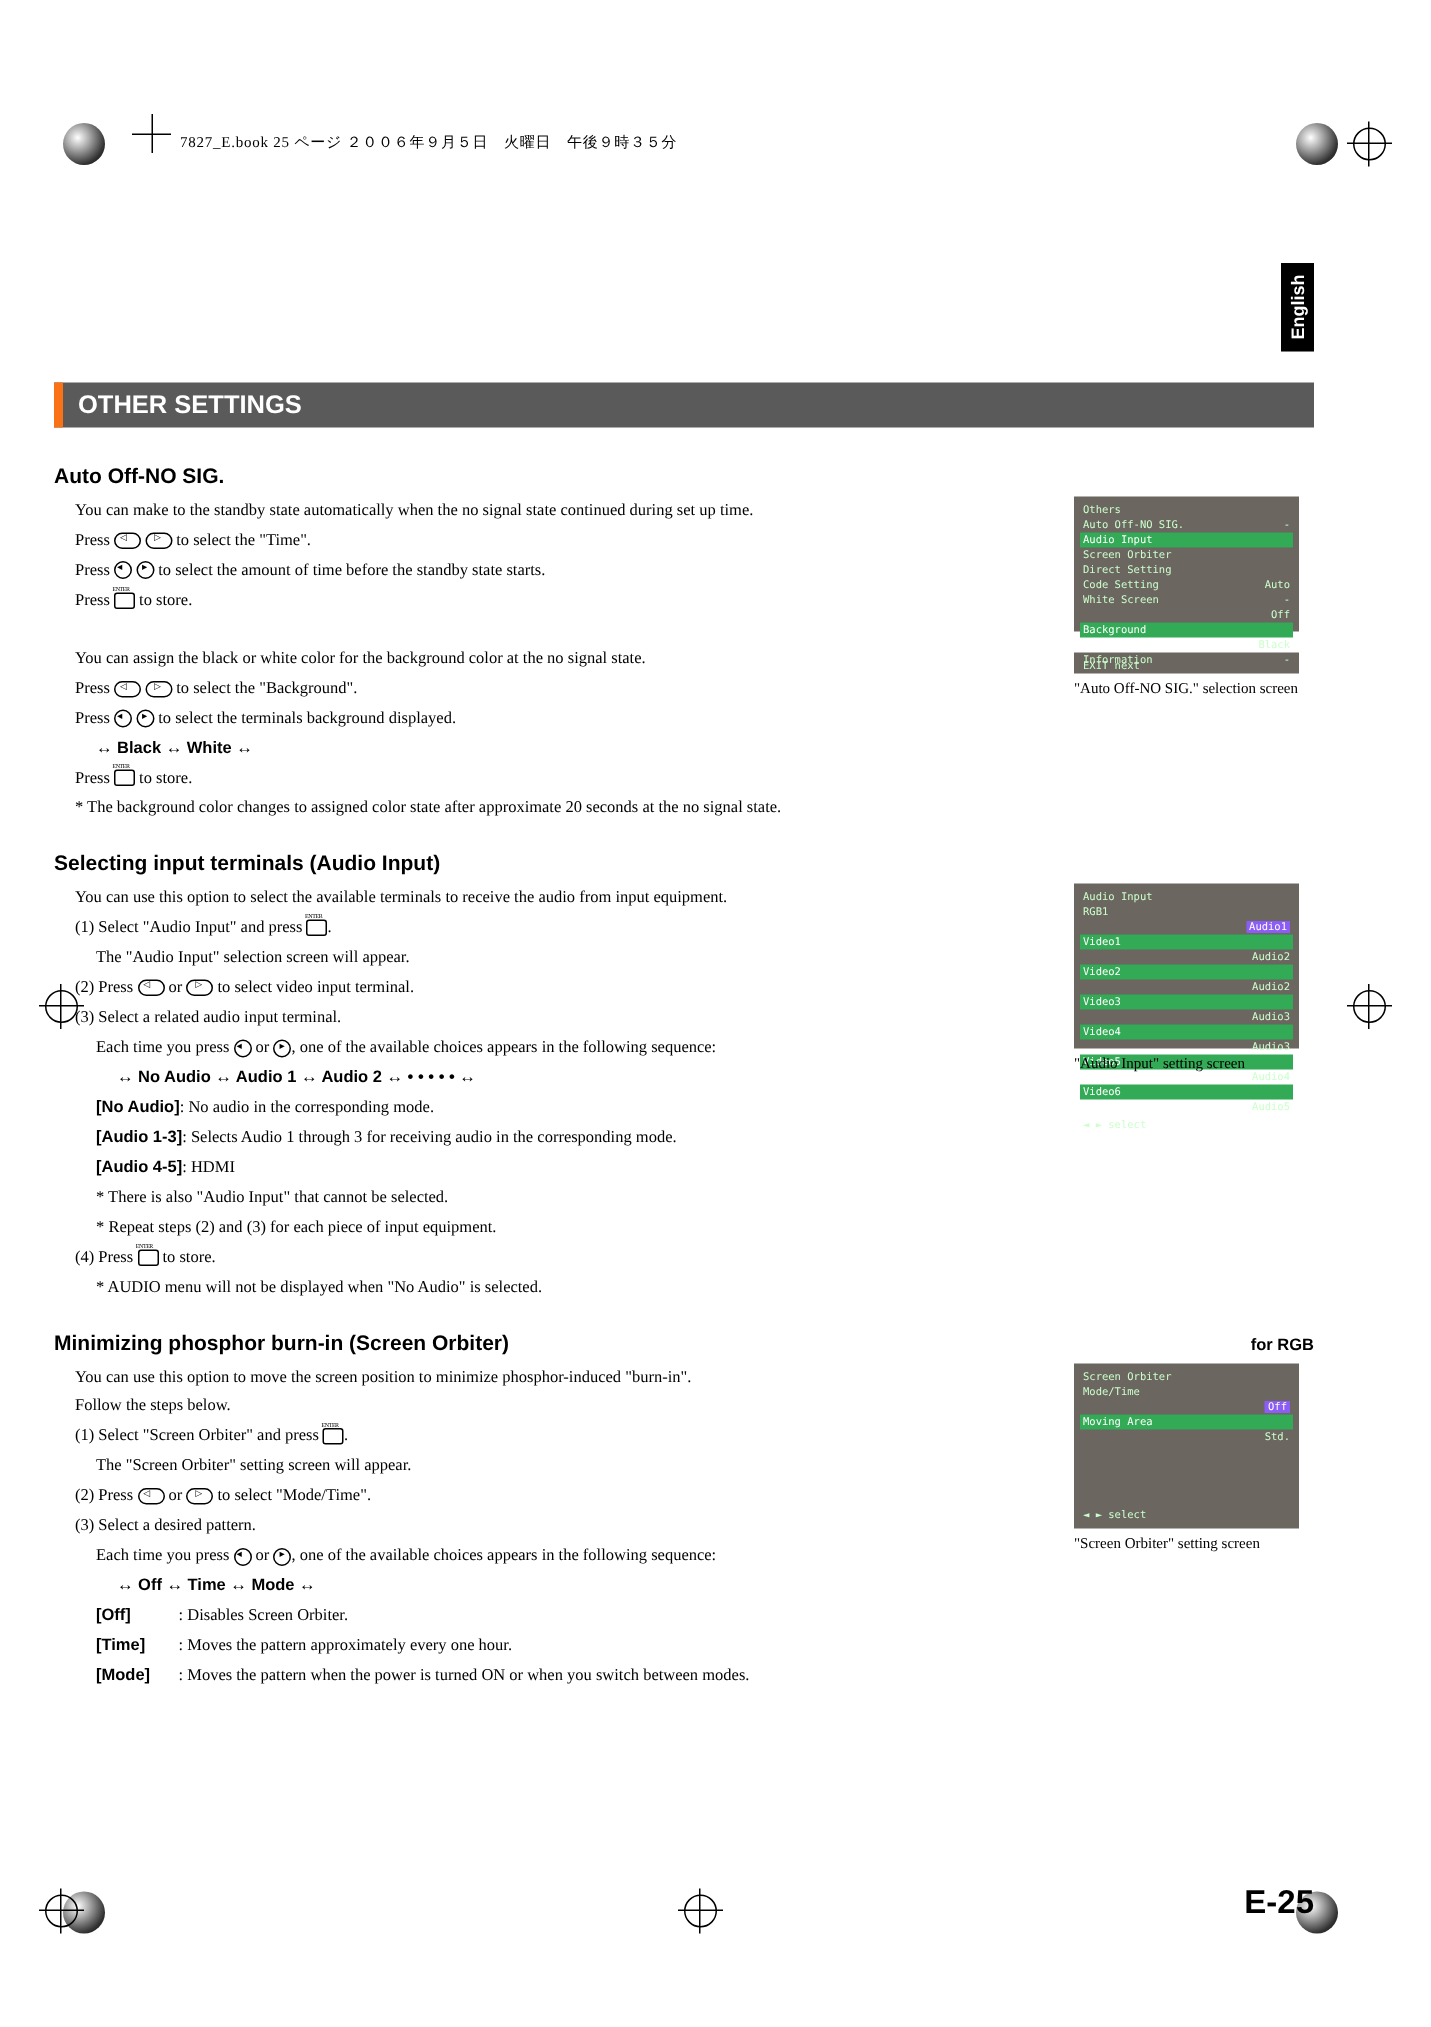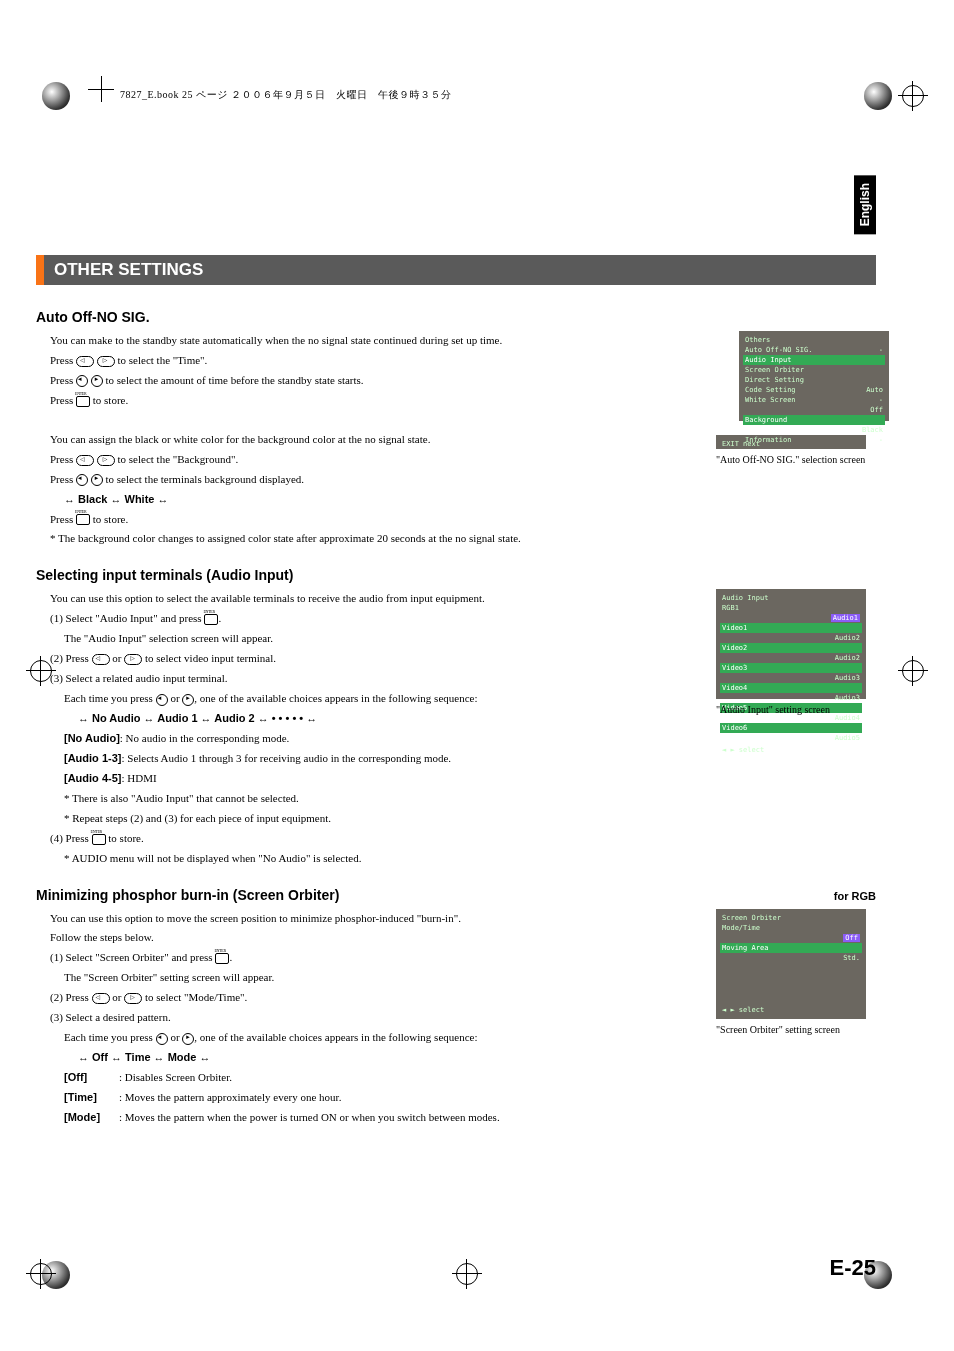--- a/index.html
+++ b/index.html
@@ -40,21 +40,21 @@
   .content {
     margin-top: 175px;
   }
   .bar-title {
     background: #5a5a5a;
     color: #fff;
     font-family: Arial, sans-serif;
     font-weight: bold;
     font-size: 17px;
     padding: 5px 10px;
-    border-left: 8px solid #f97316;
+    border-left: 6px solid #f97316;
     margin-bottom: 24px;
   }
   .section-h {
     font-family: Arial, sans-serif;
     font-weight: bold;
     font-size: 14px;
     margin: 16px 0 6px 0;
     display: flex;
     justify-content: space-between;
     align-items: baseline;
@@ -169,21 +169,21 @@
         <p><span>Press </span><span class="btn-circ l"></span> <span class="btn-circ r"></span><span> to select the amount of time before the standby state starts.</span></p>
         <p><span>Press </span><span class="btn-rect"></span><span> to store.</span></p>
         <p style="margin-top:23px">You can assign the black or white color for the background color at the no signal state.</p>
         <p><span>Press </span><span class="btn-oval left-t"></span> <span class="btn-oval right-t"></span><span> to select the "Background".</span></p>
         <p><span>Press </span><span class="btn-circ l"></span> <span class="btn-circ r"></span><span> to select the terminals background displayed.</span></p>
         <p class="indent bold">↔ Black ↔ White ↔</p>
         <p><span>Press </span><span class="btn-rect"></span><span> to store.</span></p>
         <p>* The background color changes to assigned color state after approximate 20 seconds at the no signal state.</p>
       </div>
       <div class="right">
-        <div class="osd" style="height:90px;margin-left:23px;">
+        <div class="osd" style="height:90px;">
           <div class="row">
               <span>Others</span>
             </div>
           <div class="row">
               <span>Auto Off-NO SIG.</span>
               <span>-</span>
             </div>
           <div class="row hl">
               <span>Audio Input</span>
             </div>

